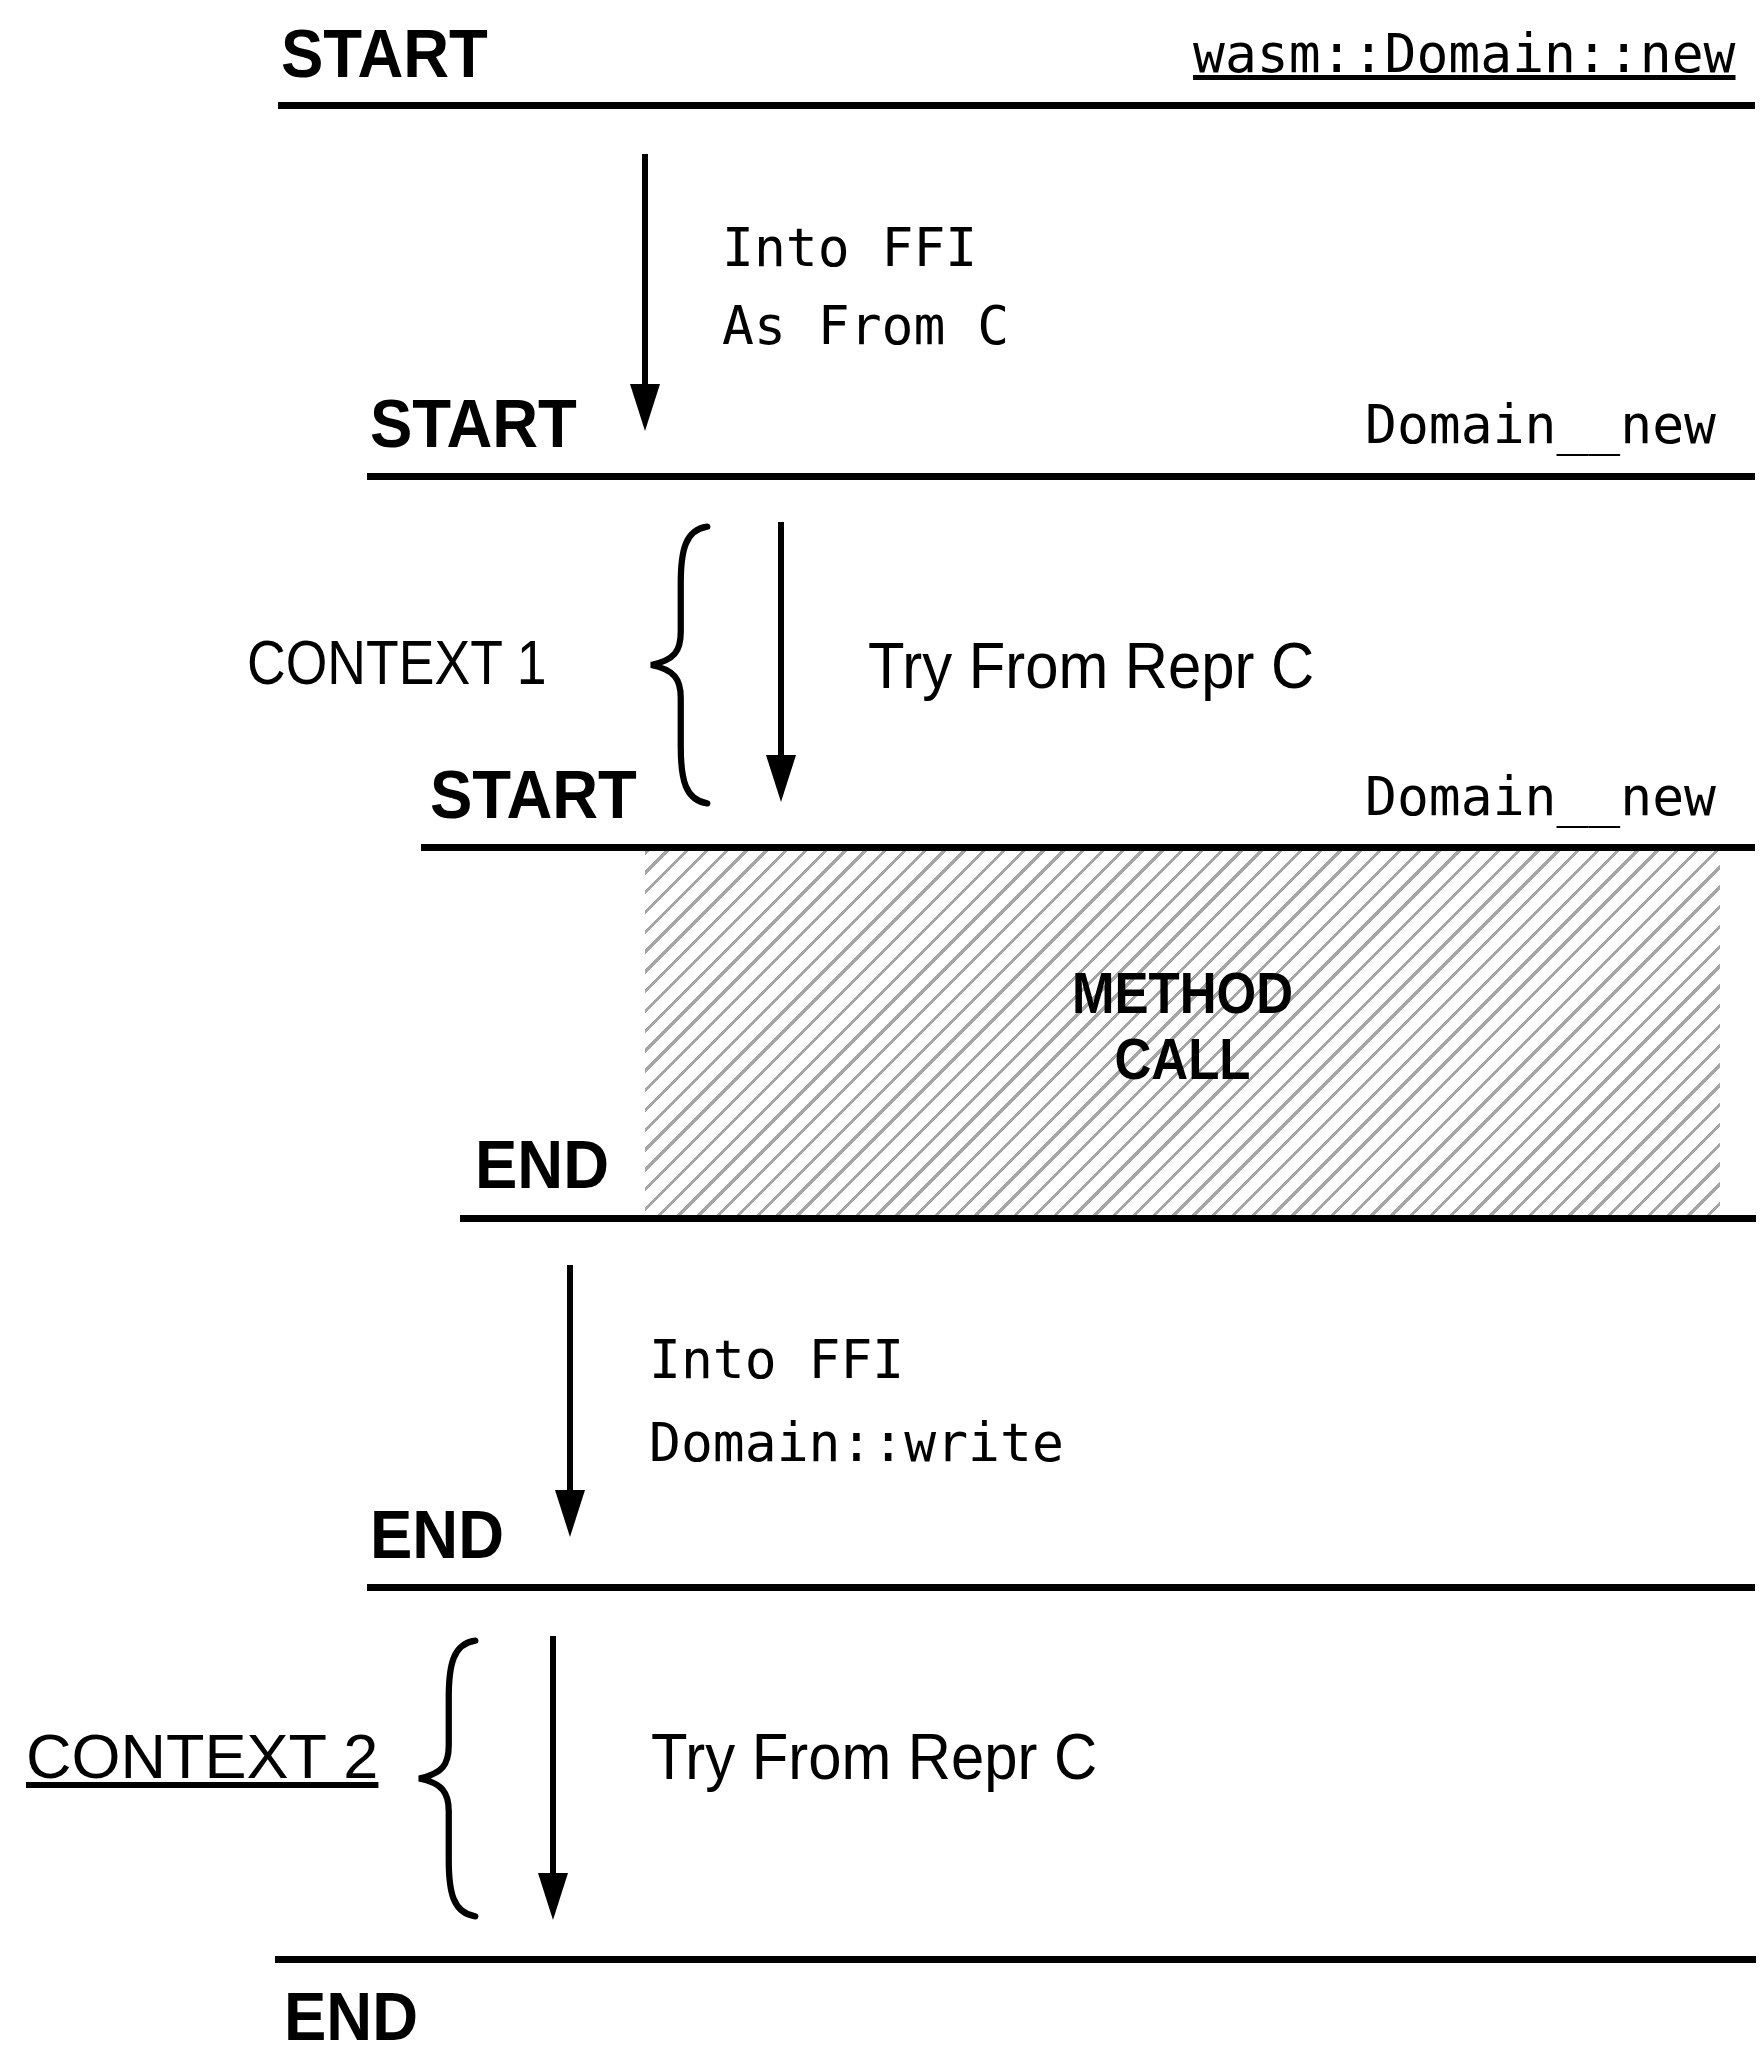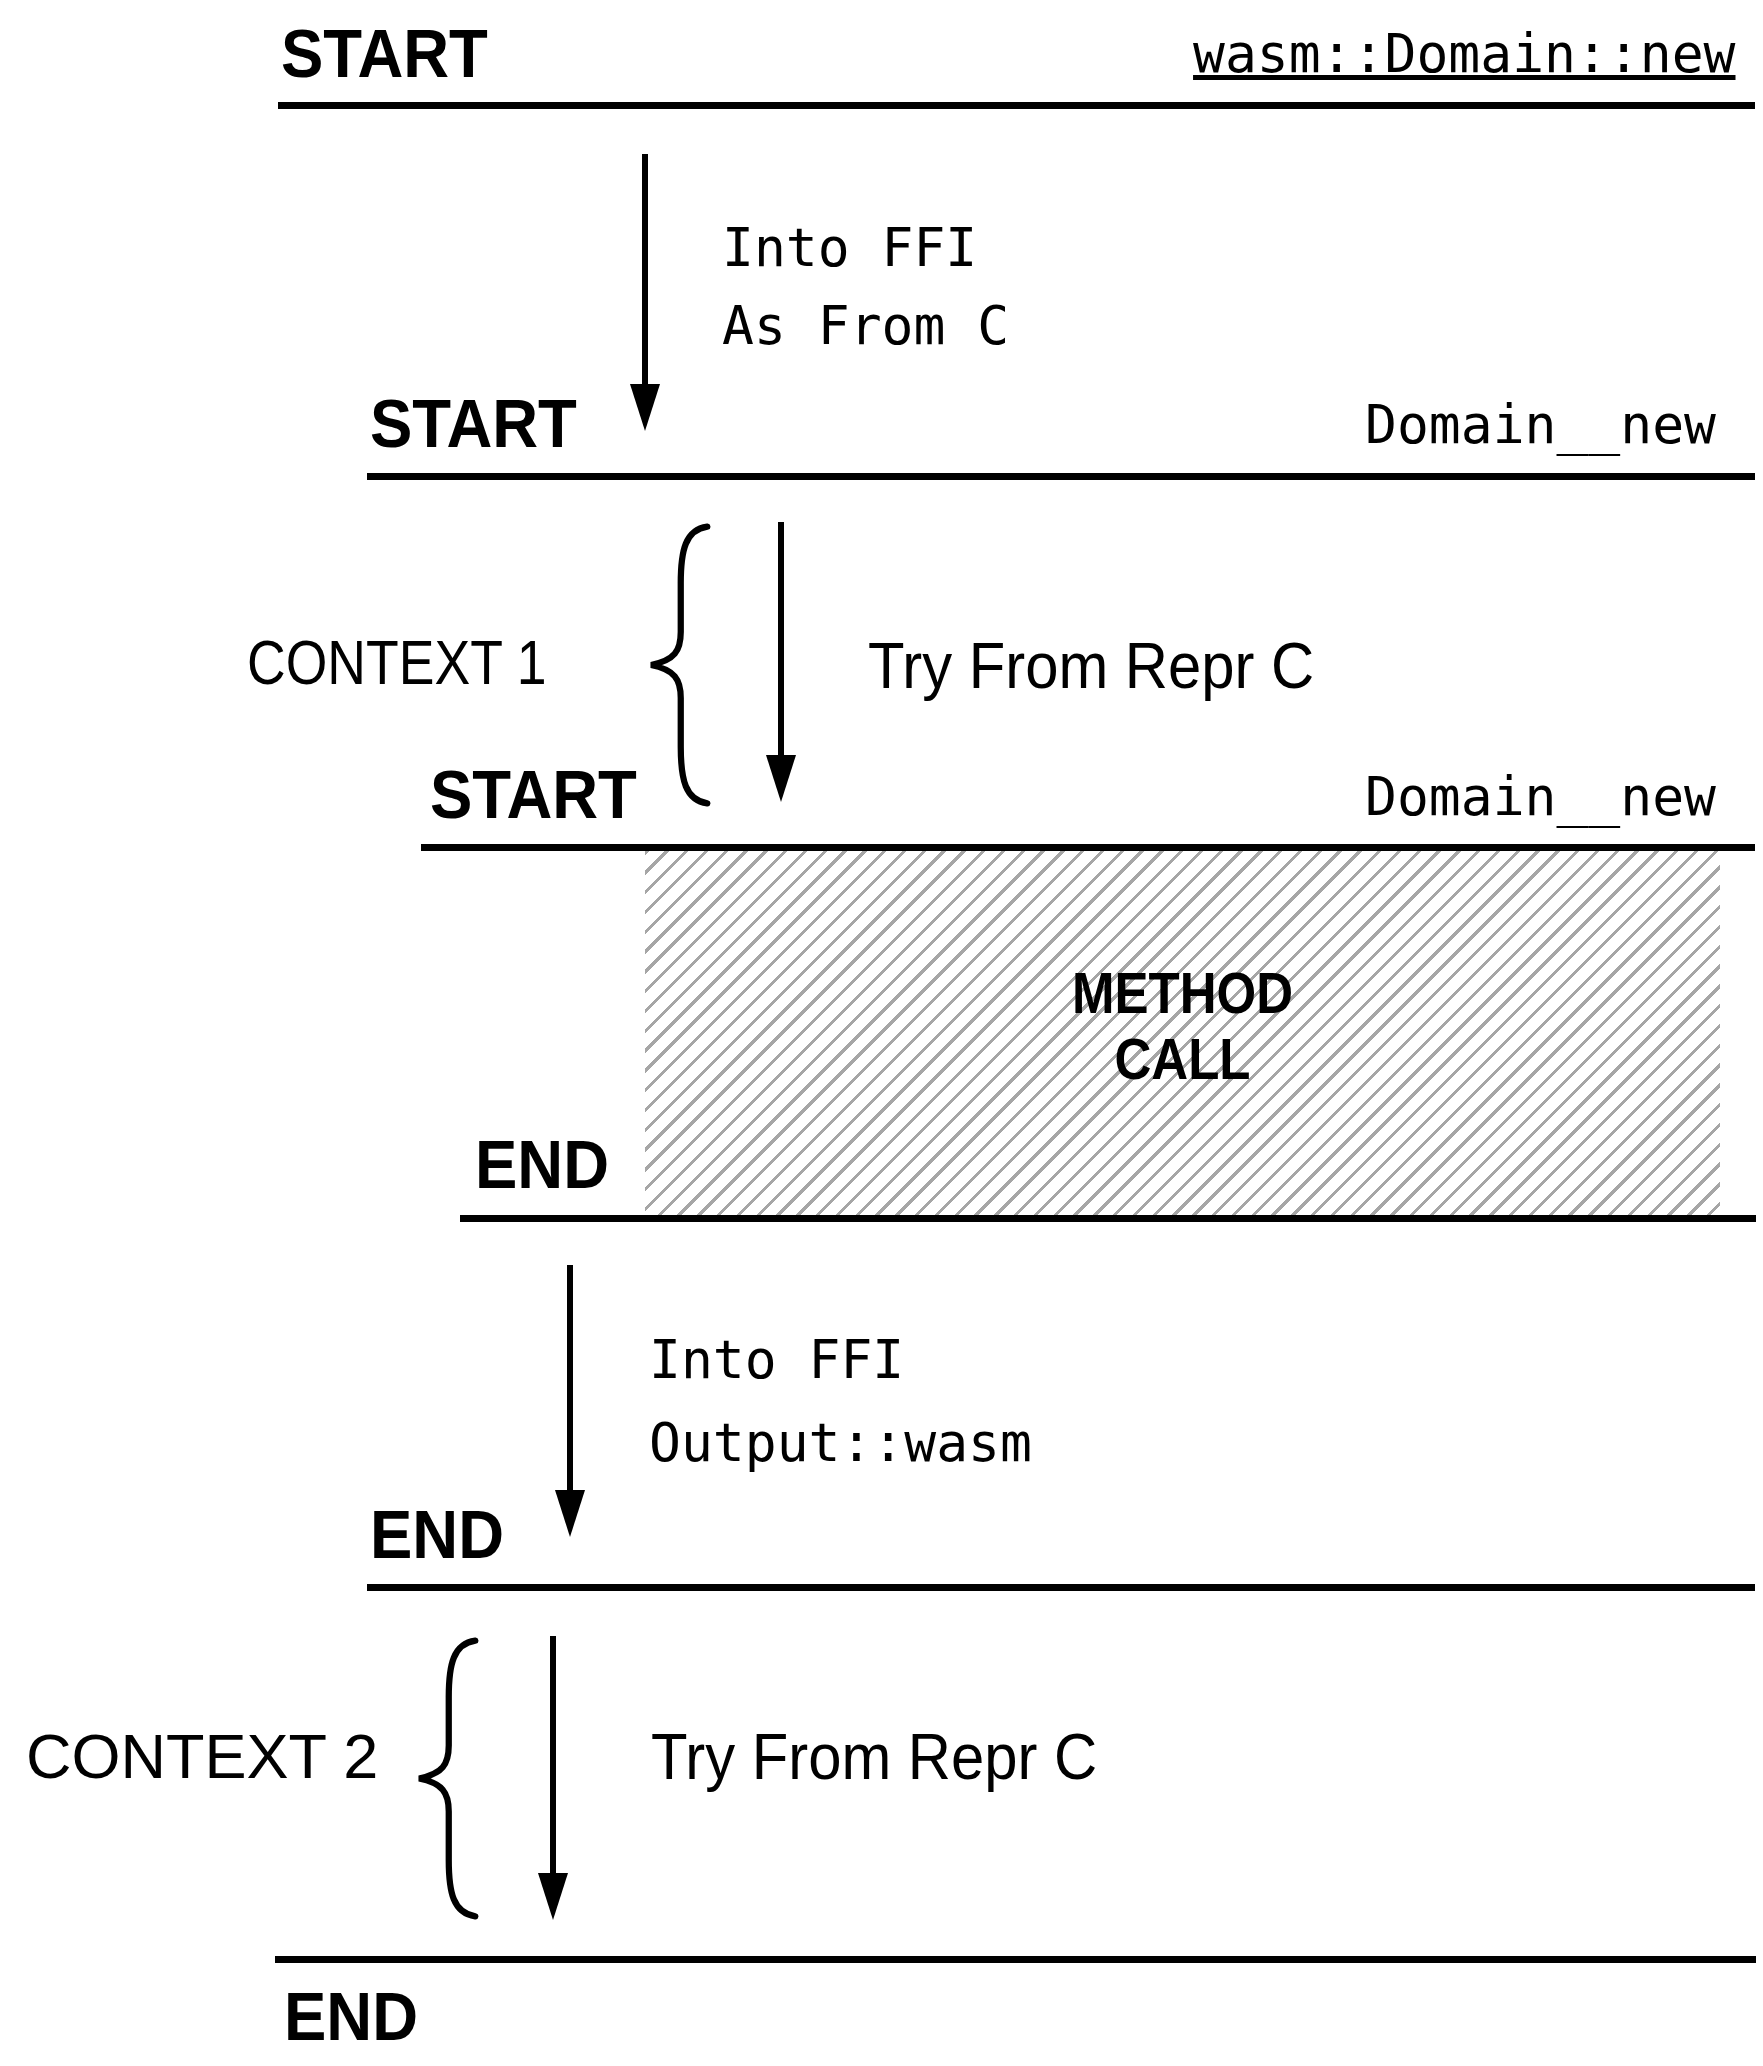--- a/index.html
+++ b/index.html
@@ -78,26 +78,26 @@
   <div class="b" style="left:430px;top:760px;">START</div>
   <div class="m" style="right:47px;top:770px;">Domain__new</div>
   <div class="b" style="left:475px;top:1130px;">END</div>
 
   <div class="arrow" style="left:555px;top:1265px;height:272px;">
     <div class="shaft" style="height:229px;"></div>
     <div class="head"></div>
   </div>
   <div class="mblock2" style="left:649px;top:1318px;">
     <div>Into FFI</div>
-    <div>Output::wasm</div>
+    <div>Domain::write</div>
   </div>
 
   <div class="b" style="left:370px;top:1500px;">END</div>
 
-  <div class="g ctx2" style="left:26px;top:1725px;">CONTEXT 2</div>
+  <div class="g ctx2" style="left:26px;top:1725px;text-decoration:underline;">CONTEXT 2</div>
   <div class="brace" style="left:405px;top:1636px;width:75px;height:285px;">
     <svg viewBox="0 0 96 364" preserveAspectRatio="none">
       <path d="M 90 6 C 62 10, 56 36, 56 78 L 56 140 C 56 164, 48 176, 18 182 C 48 188, 56 200, 56 224 L 56 286 C 56 328, 62 354, 90 358"></path>
     </svg>
   </div>
 
   <div class="arrow" style="left:538px;top:1636px;height:284px;">
     <div class="shaft" style="height:241px;"></div>
     <div class="head"></div>
   </div>

